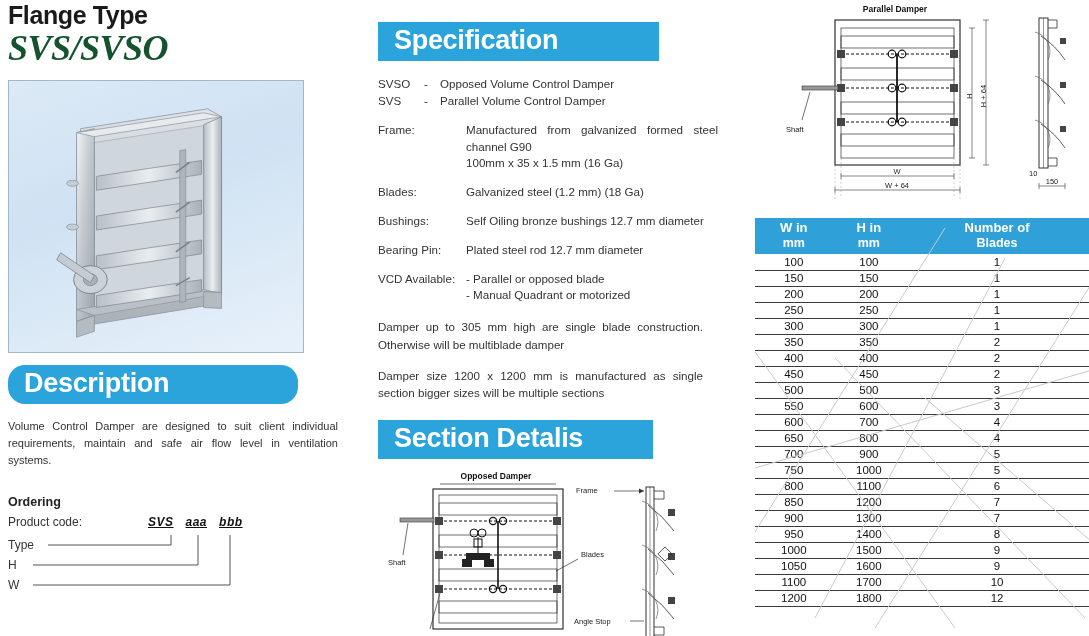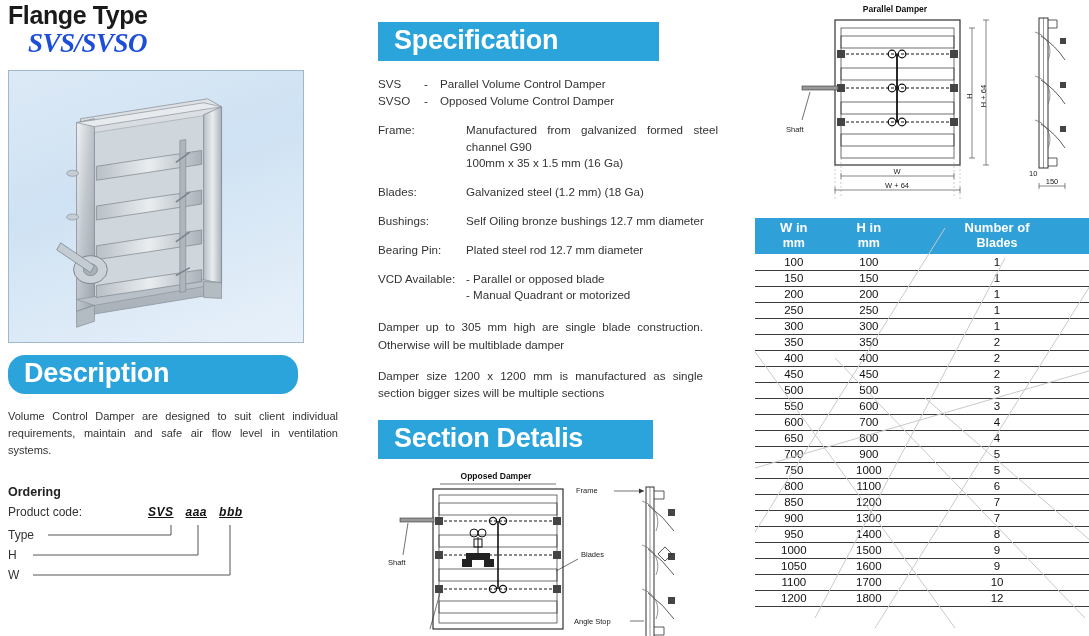--- a/index.html
+++ b/index.html
@@ -25,22 +25,22 @@
   
   .col-left { position: absolute; left: 8px; top: 0; width: 360px; }
 
   .title-main {
     font-size: 25px; font-weight: bold; color: #1a1a1a;
     letter-spacing: -0.4px; line-height: 1.05; padding-top: 2px;
   }
   .title-sub {
     font-family: "Liberation Serif", serif;
     font-style: italic; font-weight: bold;
-    font-size: 27px; color: #1d4ed8;
-    letter-spacing: -0.5px; line-height: 1.1; margin-top: 1px; margin-left: 20px;
+    font-size: 36px; color: #14532d;
+    letter-spacing: -0.5px; line-height: 1.1; margin-top: 1px;
   }
 
   .photo-box {
     margin-top: 11px; width: 296px; height: 273px;
     border: 1px solid #9fb8cc;
     background: linear-gradient(160deg,#dce9f6 0%, #cfe2f3 40%, #e8f1fa 100%);
     position: relative; overflow: hidden;
   }
   .damper-photo { position: absolute; inset: 0; }
 
@@ -209,24 +209,24 @@
       </div>
     </div>
   </div>
 
   <div class="col-mid">
 
     <div class="banner spec-banner">Specification</div>
 
     <div class="spec-list">
       <div class="spec-abbr">
+        <span class="k">SVSO</span><span class="d">-</span><span>Opposed Volume Control Damper</span>
+      </div>
+      <div class="spec-abbr">
         <span class="k">SVS</span><span class="d">-</span><span>Parallel Volume Control Damper</span>
-      </div>
-      <div class="spec-abbr">
-        <span class="k">SVSO</span><span class="d">-</span><span>Opposed Volume Control Damper</span>
       </div>
 
       <div class="spec-item">
         <div class="spec-key">Frame:</div>
         <div class="spec-val">
           <span class="jline" style="text-align:justify;text-align-last:justify">Manufactured from galvanized formed steel</span>
           <span class="jline">channel G90</span>
           <span class="jline">100mm x 35 x 1.5 mm (16 Ga)</span>
         </div>
       </div>

